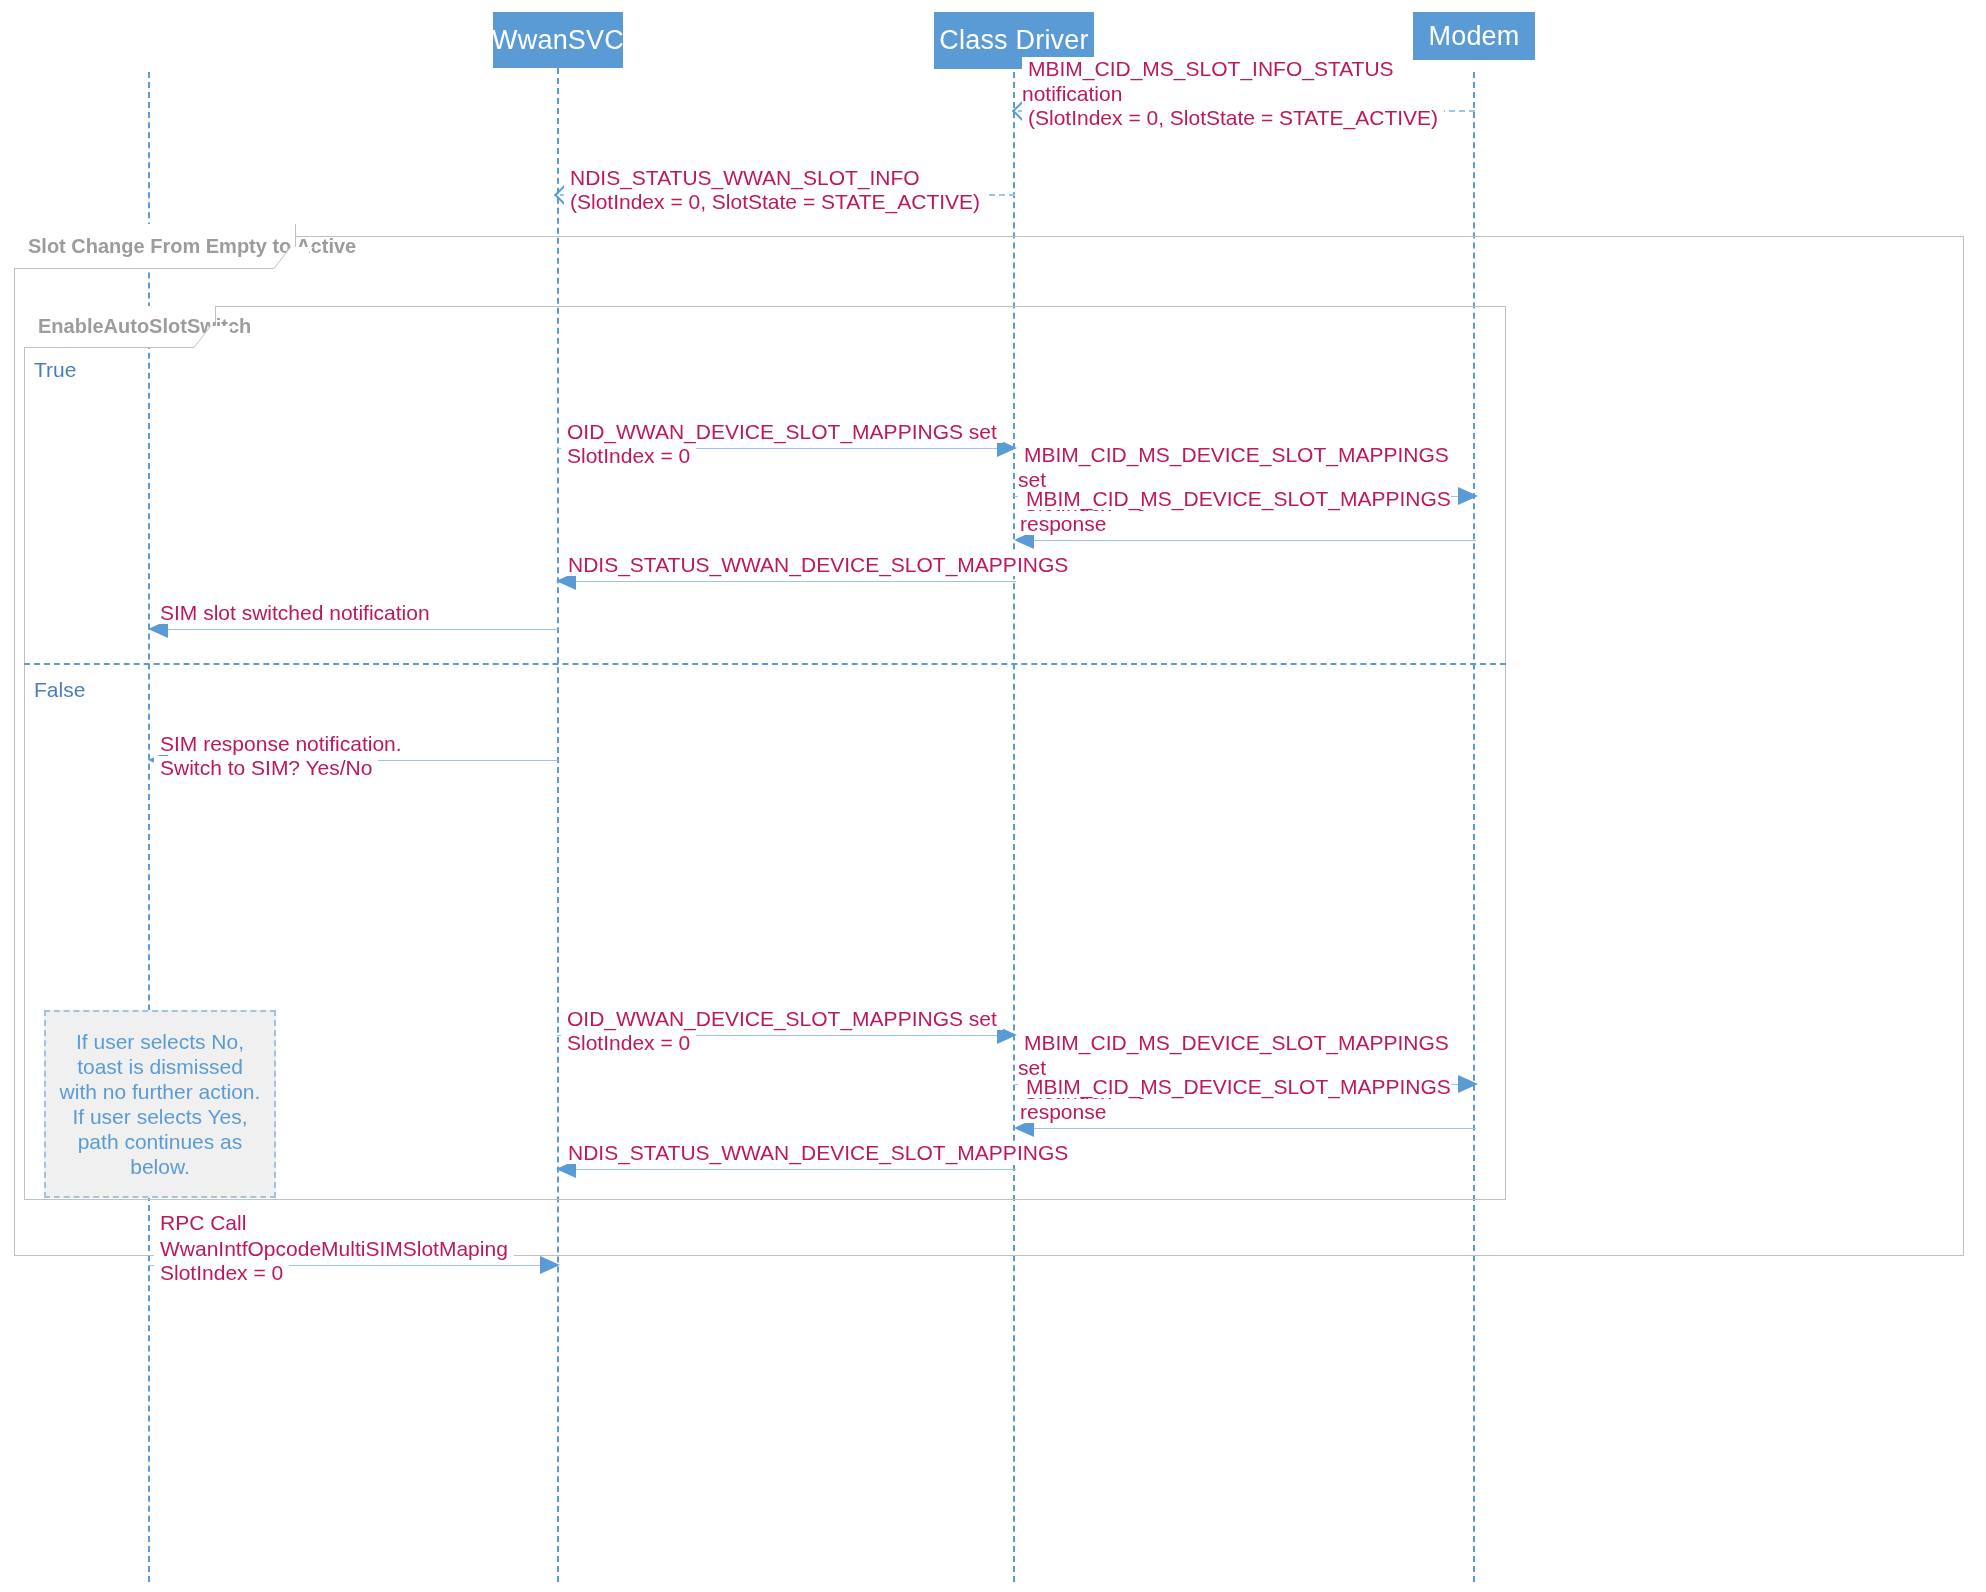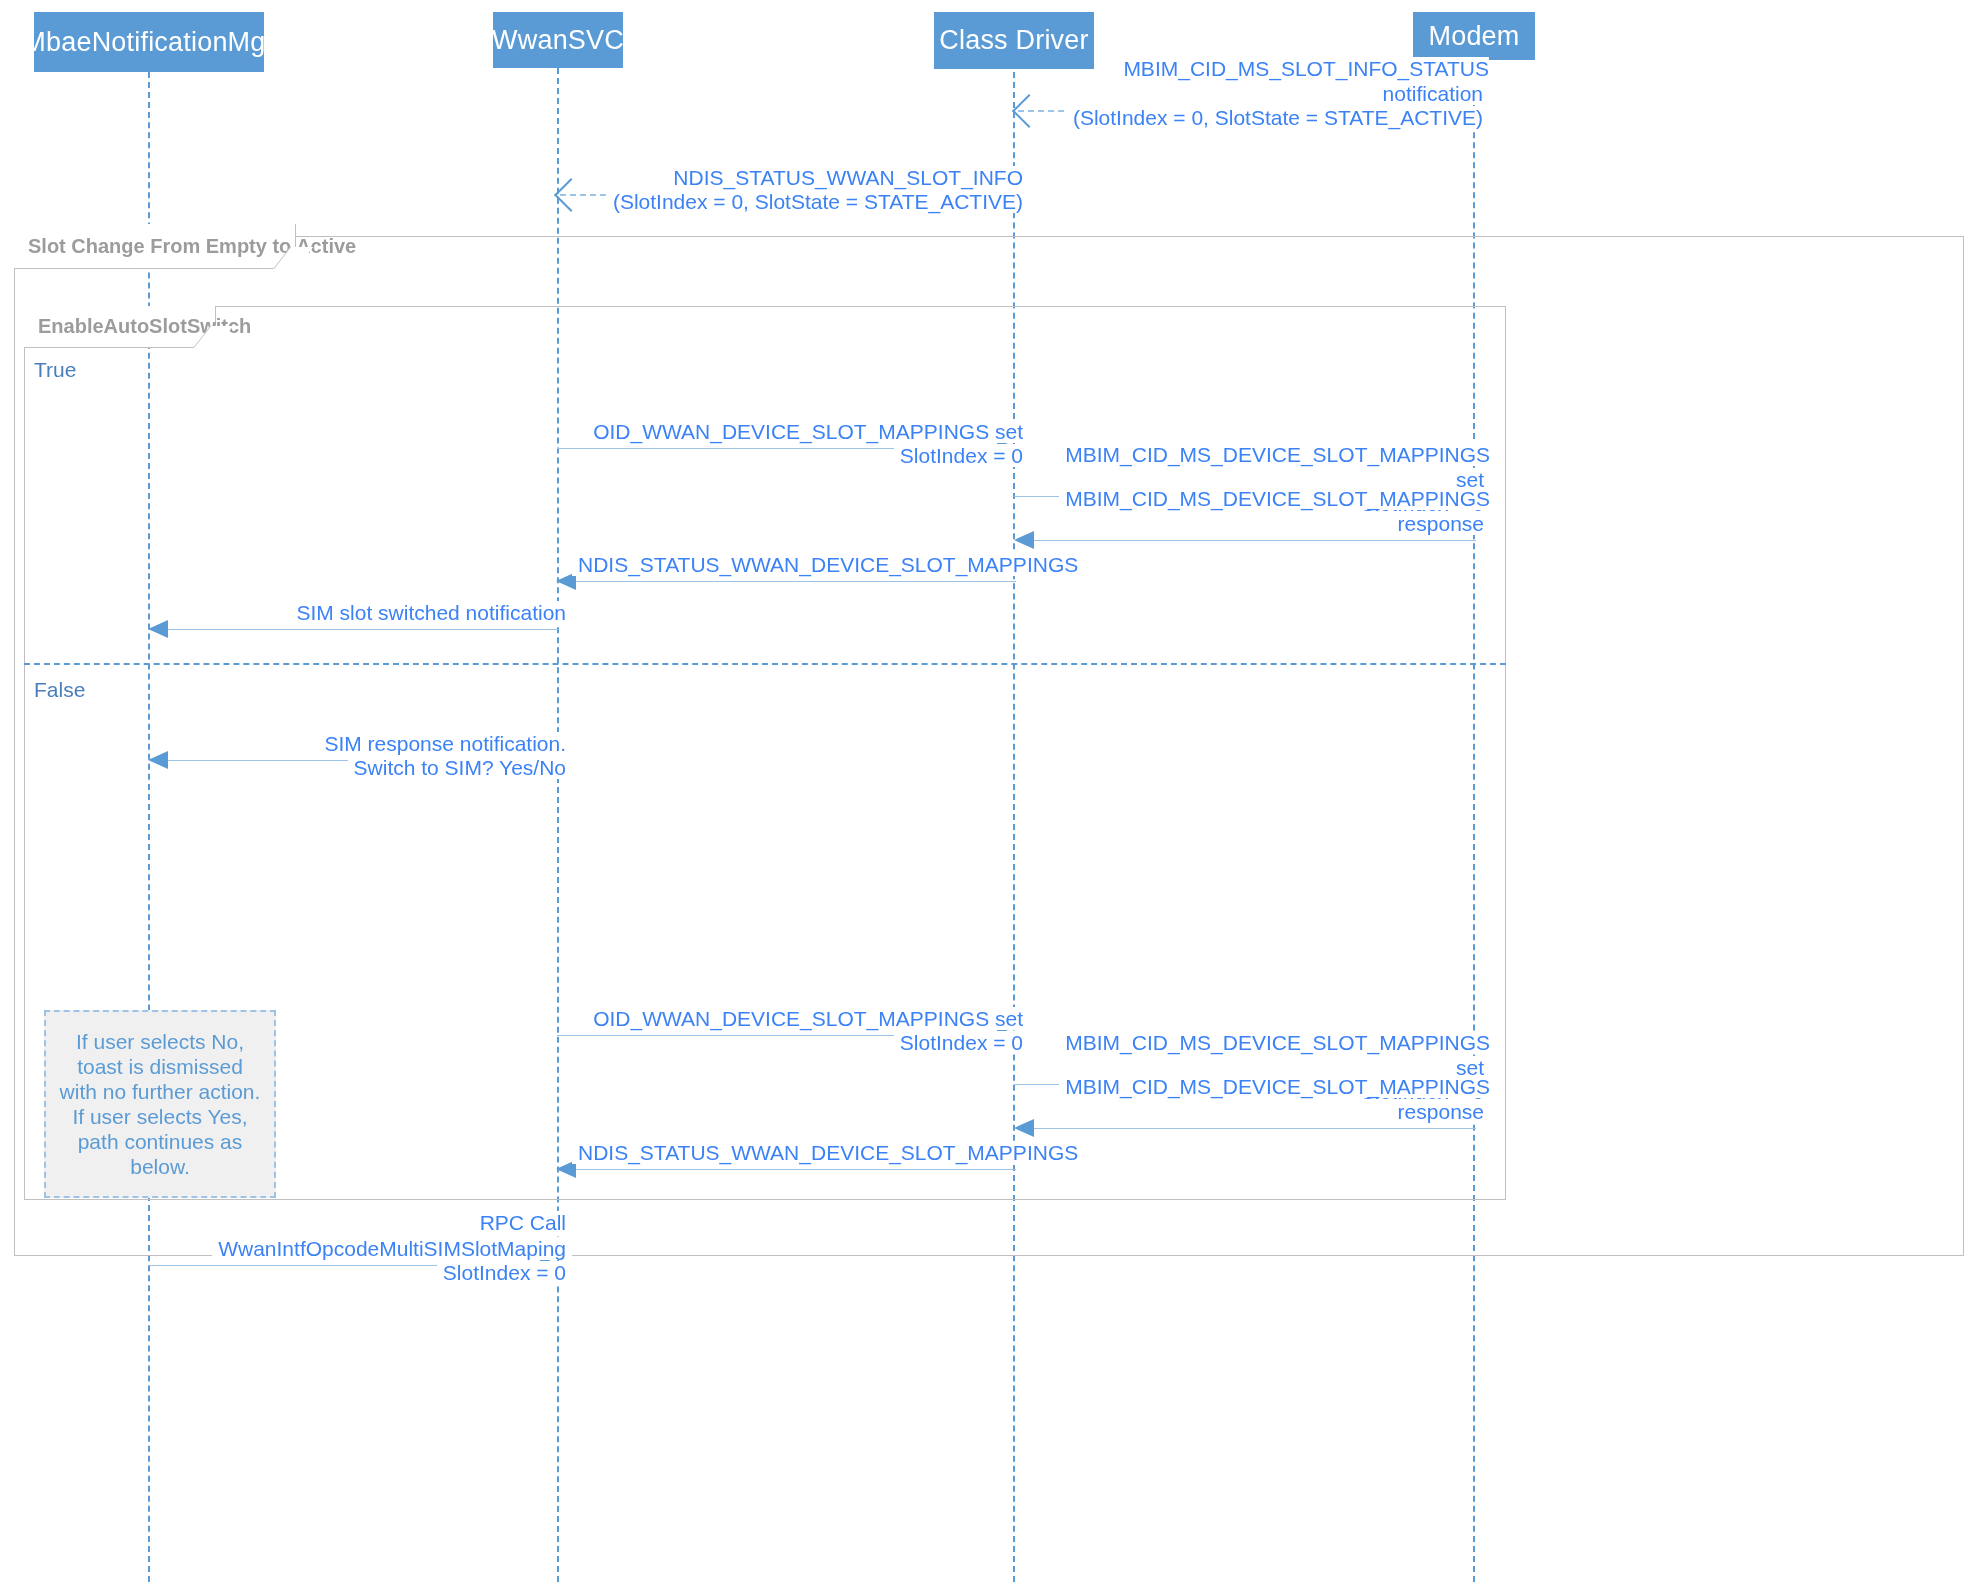--- a/index.html
+++ b/index.html
@@ -98,23 +98,23 @@
   }
   .msg.dashed.left .head{
     left:-1px;
     border-left:2px solid #5b9bd5;
     border-bottom:2px solid #5b9bd5;
     transform:rotate(45deg);
     border-top:none;border-right:none;
   }
   .msg .label{
     position:absolute;
-    left:14px;width:100%;
-    text-align:right;
-    color:#3b82f6;
+    left:4px;width:100%;
+    text-align:left;
+    color:#be185d;
     font-size:21px;
     line-height:25px;
     white-space:pre-line;
     pointer-events:none;
   }
   .msg .label.one{bottom:4px;}
   .msg .label.two{bottom:-20px;}
   .msg .label .lbl-bg{
     background:#ffffff;
     padding:0 6px;
@@ -133,23 +133,20 @@
     text-align:center;
     display:flex;align-items:center;justify-content:center;
     padding:6px 10px;
   }
 </style>
 </head>
 <body>
 
 <div id="stage">
 
-  <div class="participant" style="left:34px;top:12px;width:230px;height:60px;">
-    <span>MbaeNotificationMgr</span>
-  </div>
   <div class="participant" style="left:493px;top:12px;width:130px;height:56px;">
     <span>WwanSVC</span>
   </div>
   <div class="participant" style="left:934px;top:12px;width:160px;height:57px;">
     <span>Class Driver</span>
   </div>
   <div class="participant" style="left:1413px;top:12px;width:122px;height:48px;">
     <span>Modem</span>
   </div>
 

